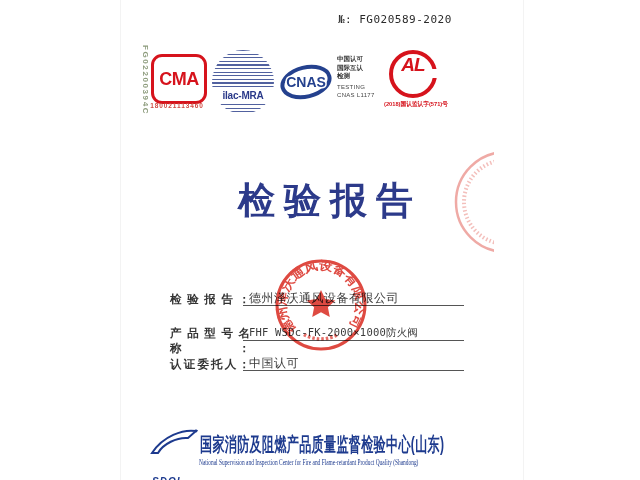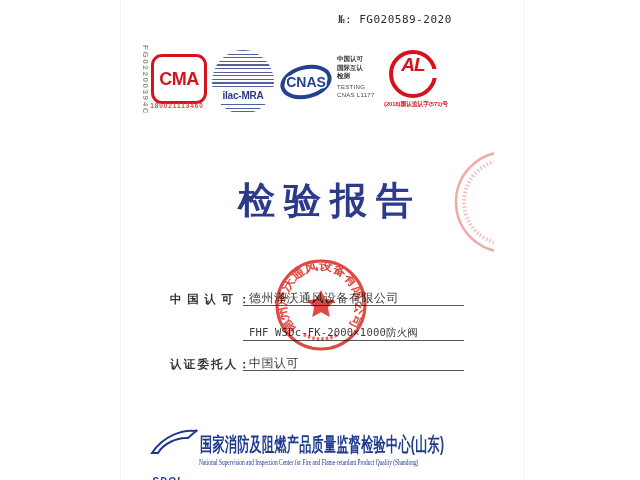--- a/index.html
+++ b/index.html
@@ -112,24 +112,25 @@
   </div>
   <div class="abs cal-cap">(2018)国认监认字(571)号</div>
 
   <svg class="abs seal-partial" width="50" height="104" viewBox="0 0 50 104">
     <circle cx="62" cy="52" r="50" fill="none" stroke="#e0564e" stroke-width="2.5" opacity=".6"></circle>
     <circle cx="62" cy="52" r="42" fill="none" stroke="#e0564e" stroke-width="4" stroke-dasharray="1.5 2.2" opacity=".45"></circle>
   </svg>
 
   <div class="abs title-cn">检验报告</div>
 
-  <div class="abs flabel" style="left:170px;top:292px">中国认可：</div>
+  <div class="abs flabel" style="left:170px;top:292px">检验报告：</div>
   <div class="abs fvalue" style="left:249px;top:290px">德州泽沃通风设备有限公司</div>
   <div class="abs uline" style="top:305px"></div>
 
+  <div class="abs flabel" style="left:170px;top:326px">产品型号名称：</div>
   <div class="abs fvalue mono" style="left:249px;top:326px">FHF WSDc-FK-2000×1000防火阀</div>
   <div class="abs uline" style="top:340px"></div>
 
   <div class="abs flabel" style="left:170px;top:357px">认证委托人：</div>
   <div class="abs fvalue" style="left:249px;top:355px">中国认可</div>
   <div class="abs uline" style="top:370px"></div>
 
   <svg class="abs seal-main" width="132" height="132" viewBox="0 0 132 132">
     <defs>
       <path id="sealArc" d="M 41.3,90.7 A 35,35 0 1 1 90.7,90.7" fill="none"></path>

